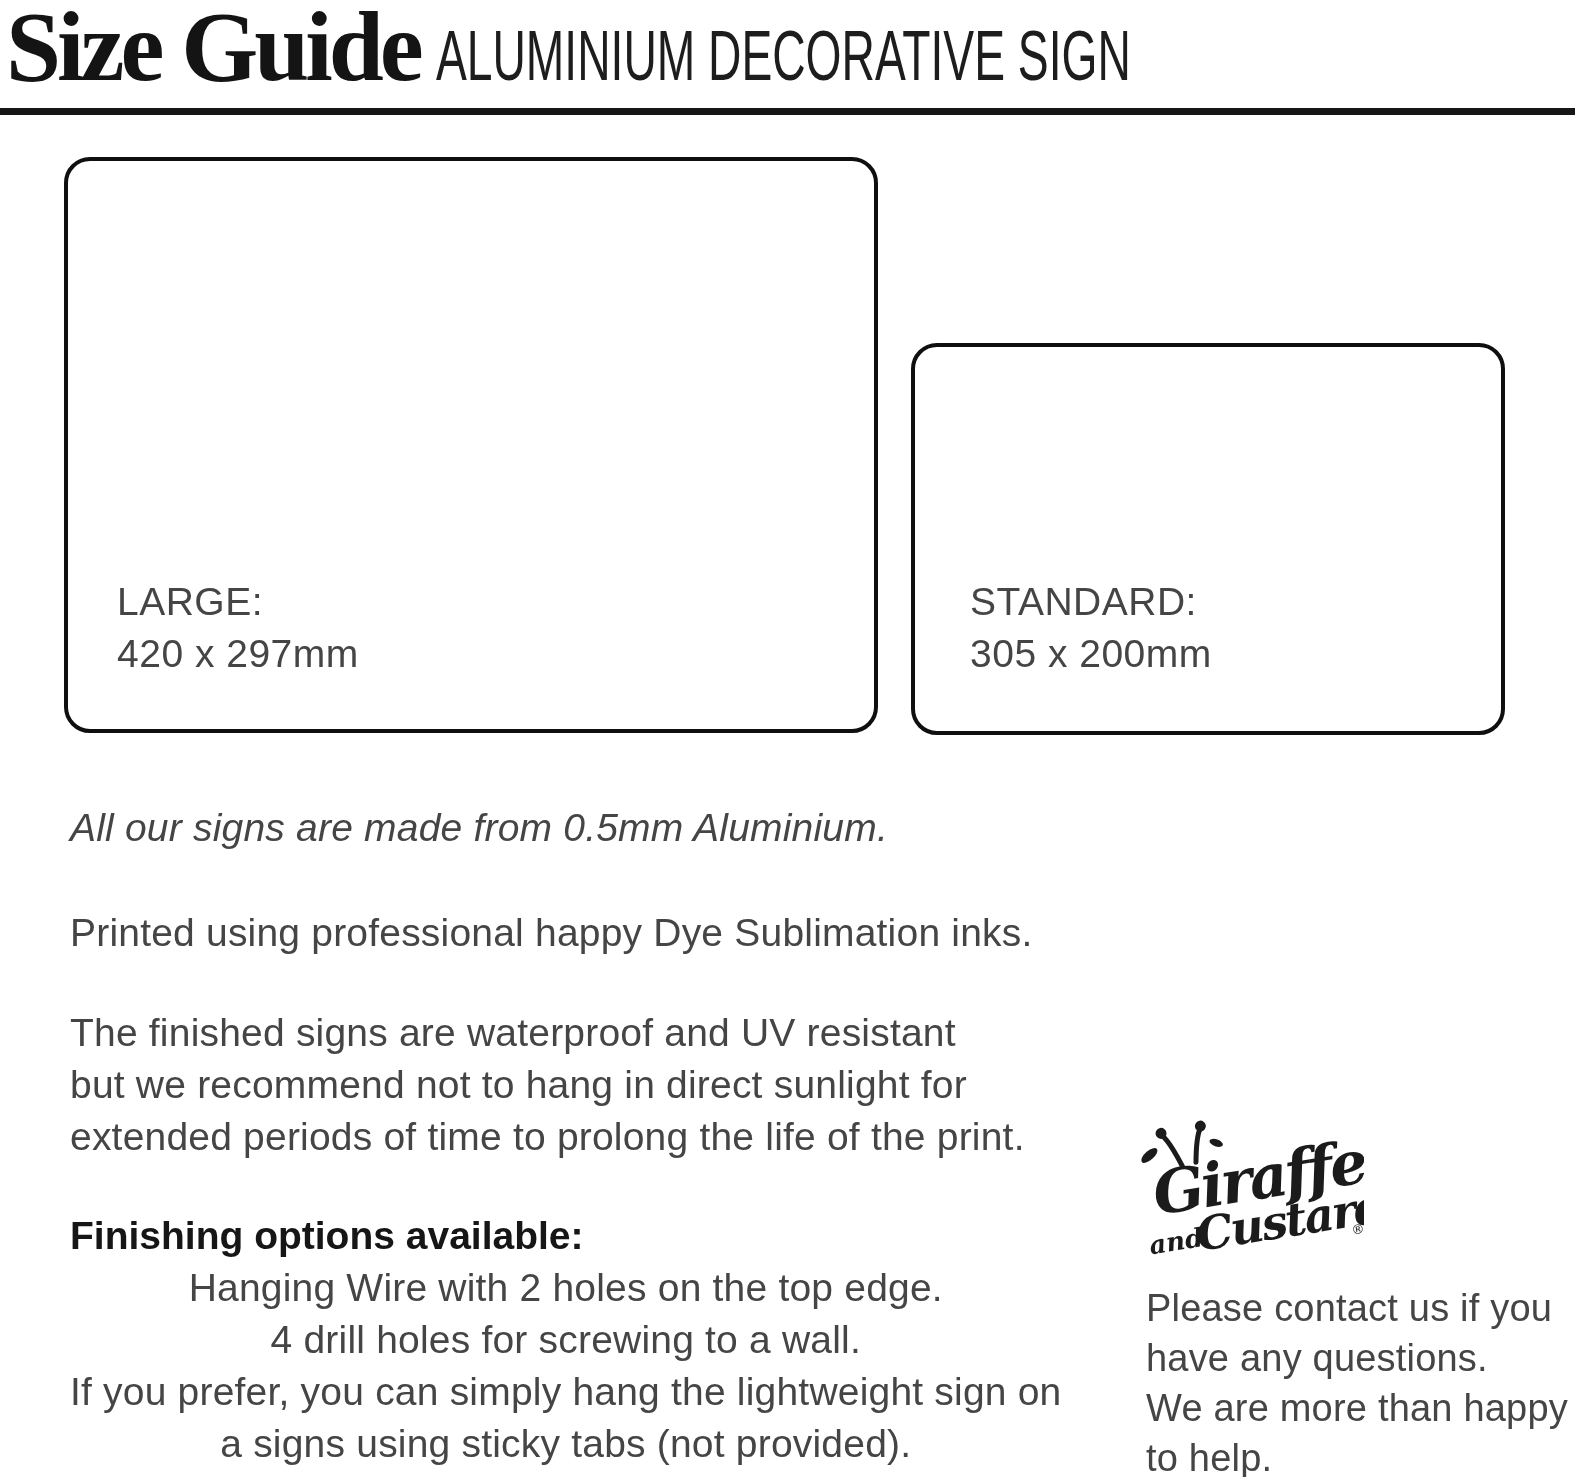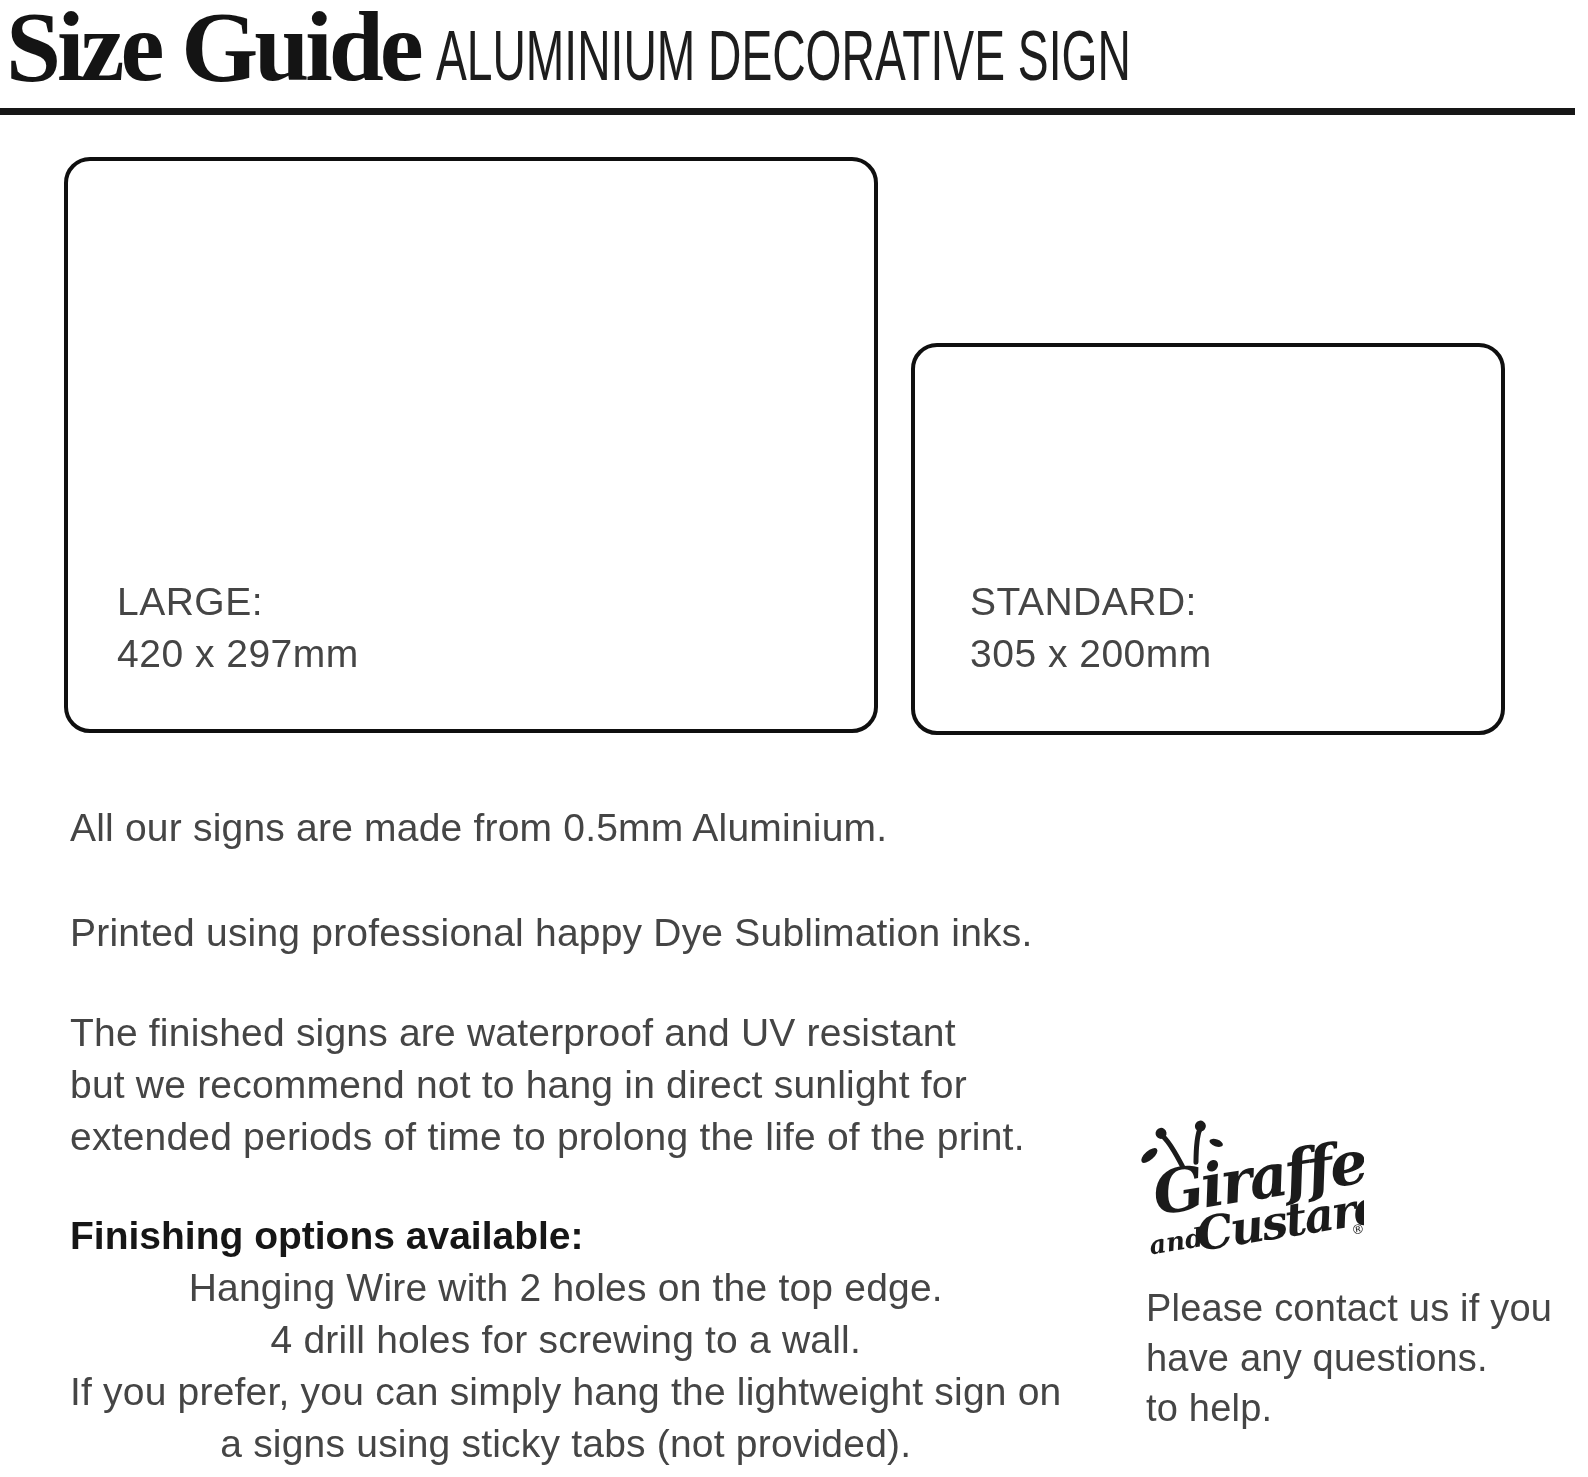--- a/index.html
+++ b/index.html
@@ -72,21 +72,21 @@
 
   
   .copy {
     position: absolute;
     left: 70px;
     font-size: 39px;
     line-height: 52px;
     letter-spacing: 0.2px;
     color: #454545;
   }
-  .copy-p1 { top: 802px; }
+  .copy-p1 { top: 802px; font-style: italic; }
   .copy-p2 { top: 907px; }
   .copy-p3 { top: 1007px; }
   .copy-heading {
     top: 1210px;
     font-weight: 700;
     letter-spacing: 0px;
     color: #161616;
   }
   .copy-options { top: 1262px; text-align: center; }
 
@@ -164,16 +164,17 @@
         <text x="4" y="128" font-family="DejaVu Serif, serif" font-style="italic" font-weight="bold" font-size="26">and</text>
         <text x="52" y="132" font-family="DejaVu Serif, serif" font-style="italic" font-weight="bold" font-size="46" letter-spacing="-2">Custard</text>
         <text x="206" y="140" font-family="DejaVu Sans, sans-serif" font-size="13">®</text>
       </g>
     </svg>
   </div>
 
   <div class="contact">
     <div>Please contact us if you</div>
     <div>have any questions.</div>
+    <div>We are more than happy</div>
     <div>to help.</div>
   </div>
 
 </div>
 
 </body></html>

